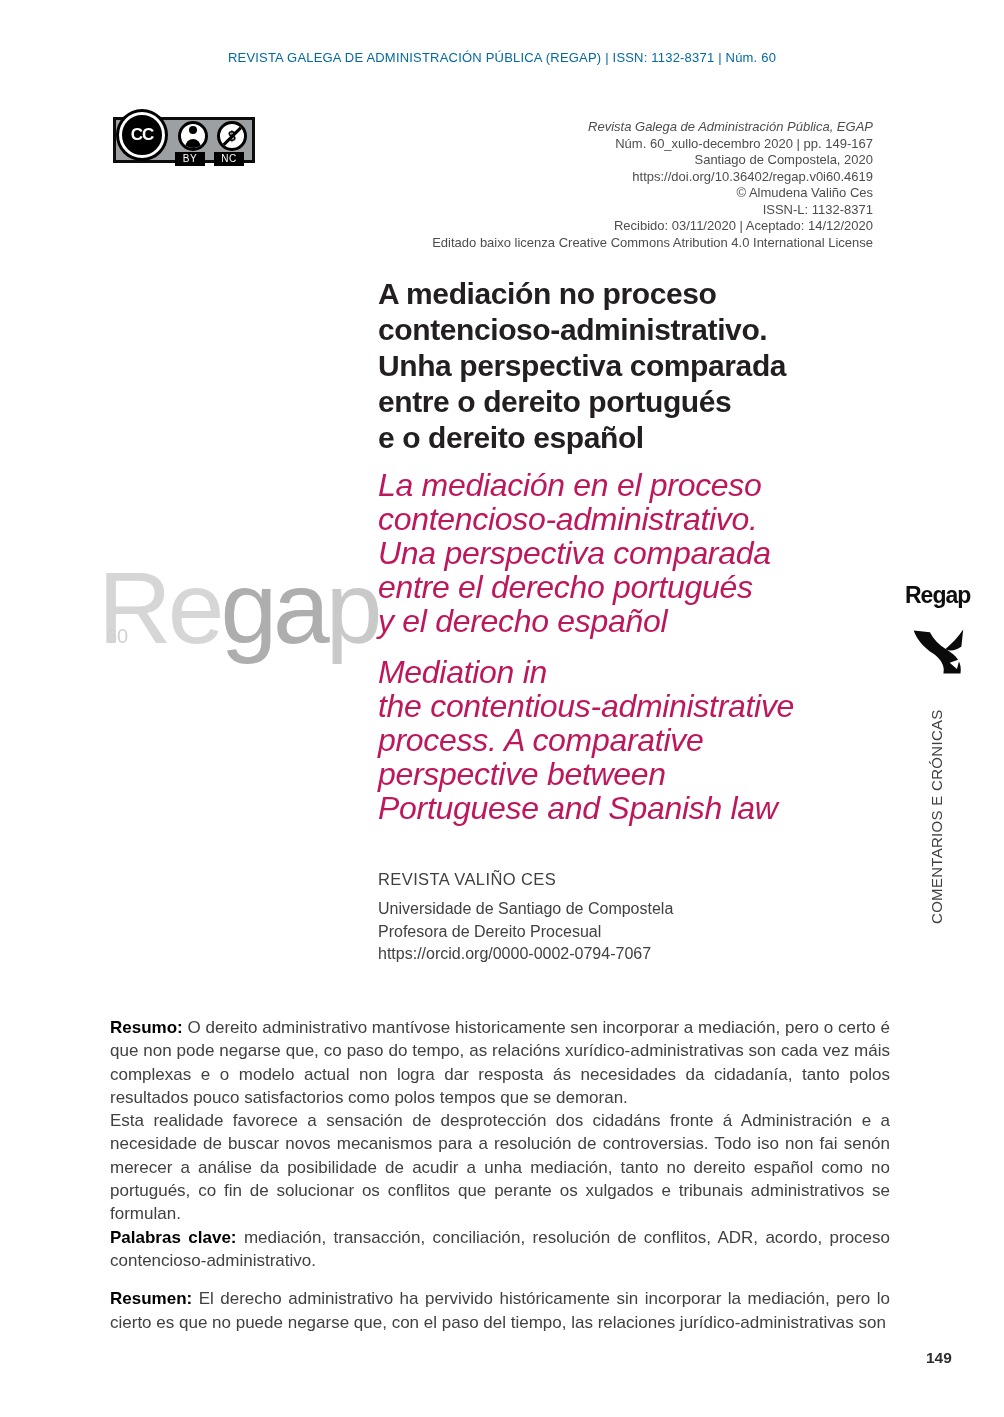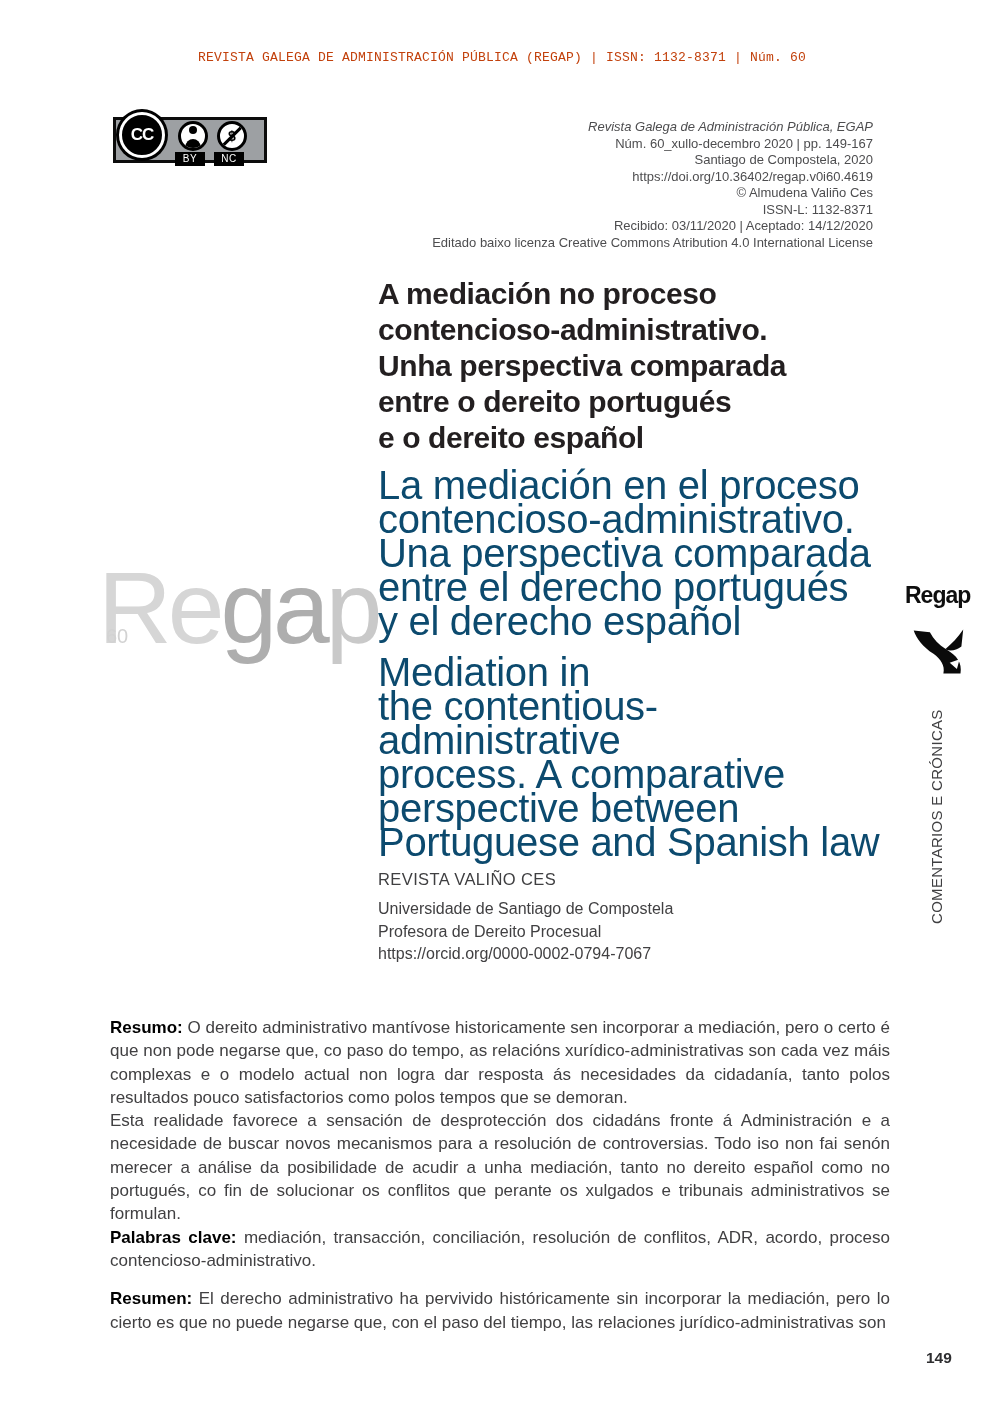--- a/index.html
+++ b/index.html
@@ -5,25 +5,25 @@
   html,body{margin:0;padding:0;}
   body{
     width:1004px;height:1417px;position:relative;background:#ffffff;
     font-family:"Liberation Sans", sans-serif;color:#414042;overflow:hidden;
   }
   .abs{position:absolute;}
 
   
   .journal-header{
     top:50px;left:0;width:1004px;text-align:center;
-    font-size:13px;letter-spacing:.2px;color:#c2410c;font-family:Liberation Mono, monospace;
+    font-size:13px;letter-spacing:.2px;color:#0369a1;
   }
 
   
-  .cc-badge{left:113px;top:117px;width:154px;height:46px;background:#9da0a3;
+  .cc-badge{left:113px;top:117px;width:142px;height:46px;background:#9da0a3;
     border:3px solid #0c0c0c;box-sizing:border-box;}
   .cc-circle{position:absolute;left:3px;top:-8px;width:40px;height:40px;border-radius:50%;
     background:#000;border:3px solid #fff;box-shadow:0 0 0 3px #000;
     display:flex;align-items:center;justify-content:center;
     color:#fff;font-weight:bold;font-size:17px;letter-spacing:-1px;}
   .cc-sm{position:absolute;top:1px;width:24px;height:24px;border-radius:50%;
     background:#fff;border:3px solid #000;overflow:hidden;}
   .cc-by-circle{left:62px;}
   .cc-nc-circle{left:101px;}
   .person{position:relative;width:100%;height:100%;}
@@ -40,21 +40,21 @@
   .cc-nc-tag{left:98px;}
 
   
   .meta-block{top:119px;right:131px;width:620px;text-align:right;
     font-size:13px;line-height:16.5px;color:#4d4d4f;}
   .meta-block .it{font-style:italic;}
 
   
   .title{left:378px;width:520px;white-space:pre-line;}
   .title-gl{top:276px;font-size:30px;line-height:36px;font-weight:bold;color:#231f20;letter-spacing:-.4px;}
-  .title-muted{font-size:40px;line-height:34px;font-weight:300;color:#0c4a6e;letter-spacing:-.3px;}
+  .title-muted{font-size:32px;line-height:34px;font-weight:300;color:#be185d;letter-spacing:-.3px;font-style:italic;}
   .title-es{top:468px;}
   .title-en{top:655px;}
 
   
   .watermark{left:98px;top:556px;font-size:102px;line-height:104px;letter-spacing:-4px;font-weight:400;}
   .wm-1{color:#d6d6d6;}
   .wm-2{color:#aeaeae;}
   .wm-3{color:#c9c9c9;}
   .wm-sup{position:absolute;left:8px;top:28px;font-size:20px;letter-spacing:0;color:#d2d2d2;}
 

